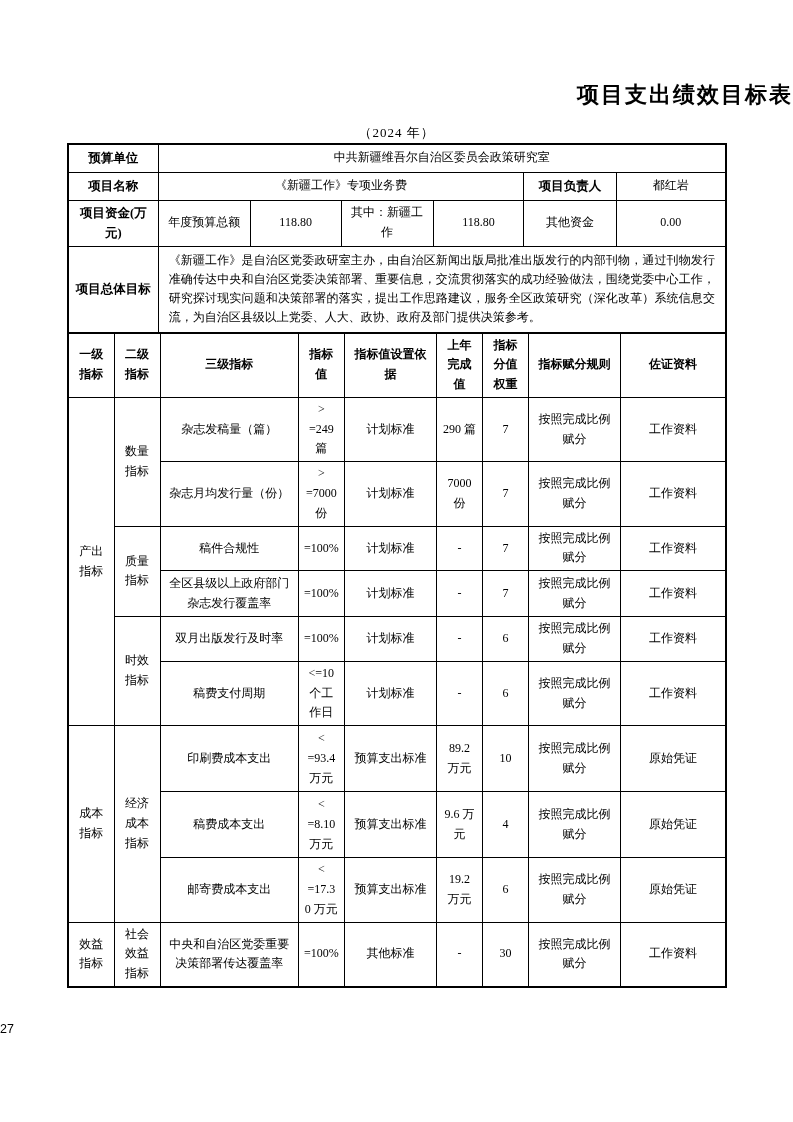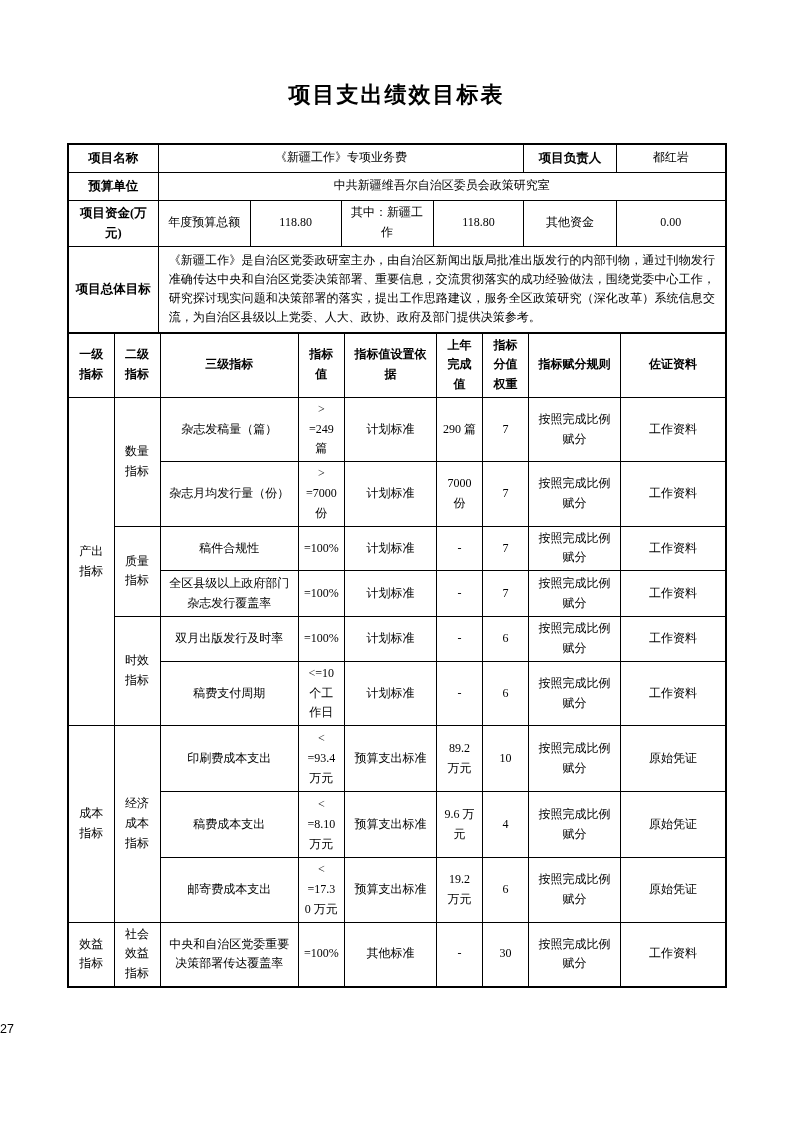--- a/index.html
+++ b/index.html
@@ -7,21 +7,21 @@
     position:relative;
     width:793px; height:1122px;
     margin:0 auto;
     background:#ffffff;
     color:#000;
     font-family:"Liberation Serif","DejaVu Serif",serif;
     overflow:hidden;
   }
   .doc-title {
     margin:0; padding-top:80px;
-    text-align:center;
+    text-align:right;
     font-family:"Liberation Sans","DejaVu Sans",sans-serif;
     font-size:22px; font-weight:bold; letter-spacing:2px;
   }
   .doc-subtitle {
     margin-top:14px;
     text-align:center;
     font-size:13px; letter-spacing:1px;
   }
   .tables { position:absolute; top:143px; left:67px; width:660px; }
   table {
@@ -60,43 +60,44 @@
     font-size:12.5px;
     font-family:"Liberation Sans","DejaVu Sans",sans-serif;
   }
 </style>
 </head>
 <body>
 
 <div class="page">
 
   <h1 class="doc-title">项目支出绩效目标表</h1>
+  <div class="doc-subtitle">（2024 年）</div>
 
   <div class="tables">
 
     <table class="info-table">
       <colgroup>
         <col style="width:13.7%">
           <col style="width:14%">
           <col style="width:13.8%">
         <col style="width:14%">
           <col style="width:13.8%">
           <col style="width:14%">
           <col style="width:16.7%">
       </colgroup>
       <tbody>
           <tr style="height:28px">
+        <td class="bold">预算单位</td>
+        <td colspan="6">中共新疆维吾尔自治区委员会政策研究室</td>
+      </tr>
+      <tr style="height:28px">
         <td class="bold">项目名称</td>
         <td colspan="4">《新疆工作》专项业务费</td>
         <td class="bold">项目负责人</td>
         <td>都红岩</td>
-      </tr>
-      <tr style="height:28px">
-        <td class="bold">预算单位</td>
-        <td colspan="6">中共新疆维吾尔自治区委员会政策研究室</td>
       </tr>
       <tr style="height:44px">
         <td class="bold">项目资金(万元)</td>
         <td>年度预算总额</td>
         <td>118.80</td>
         <td>其中：新疆工作</td>
         <td>118.80</td>
         <td>其他资金</td>
         <td>0.00</td>
       </tr>

